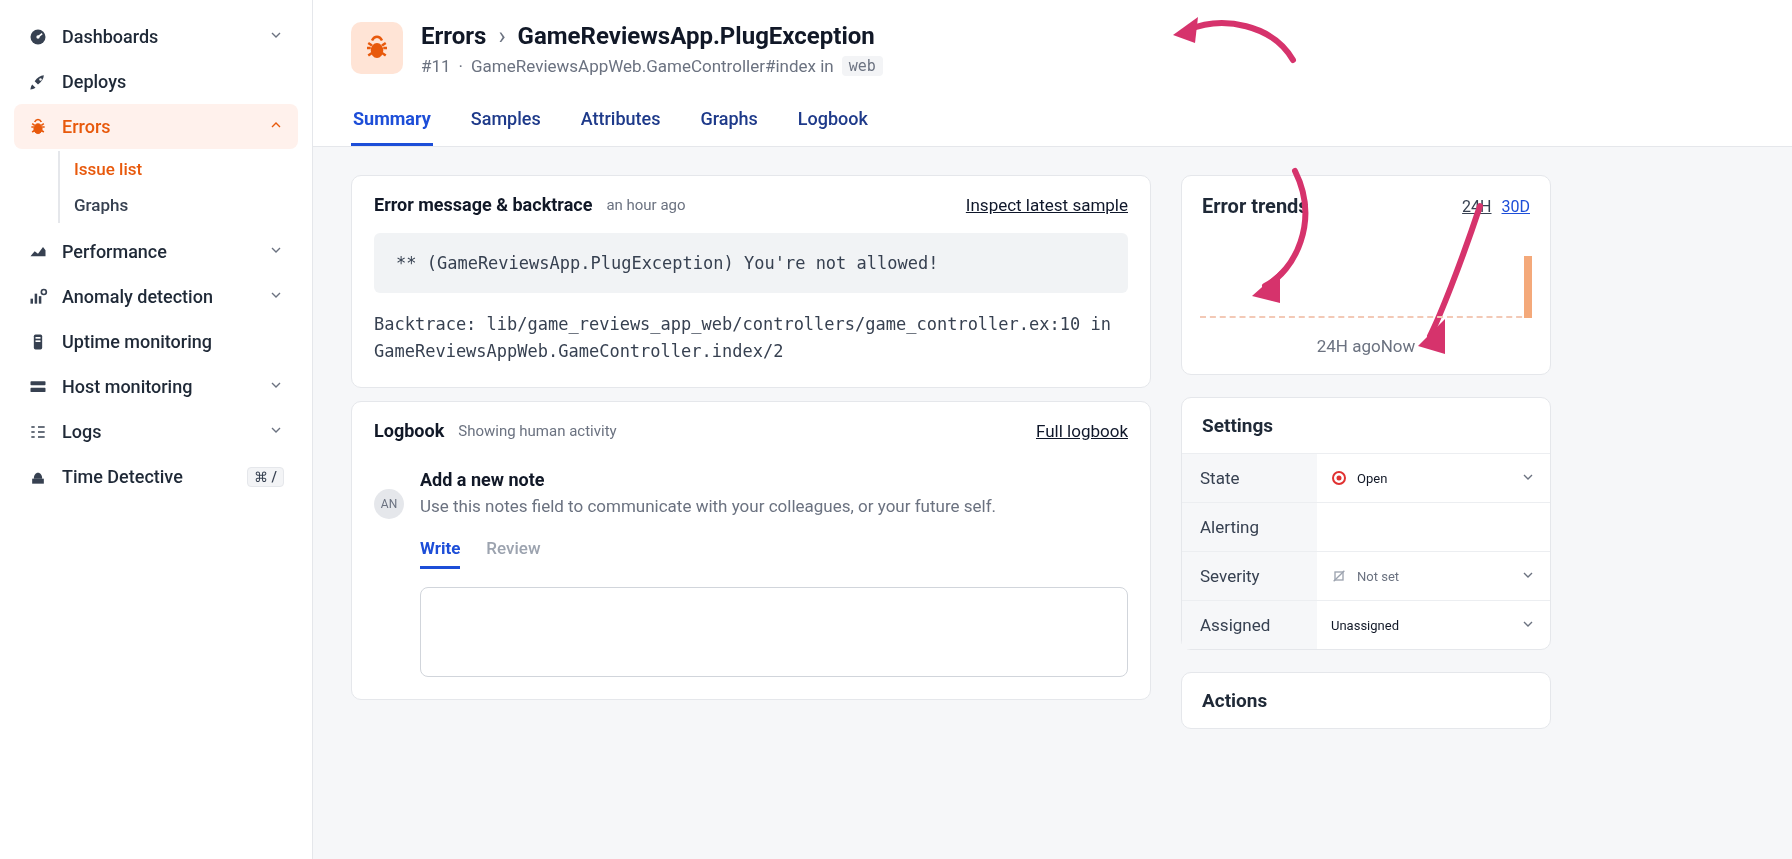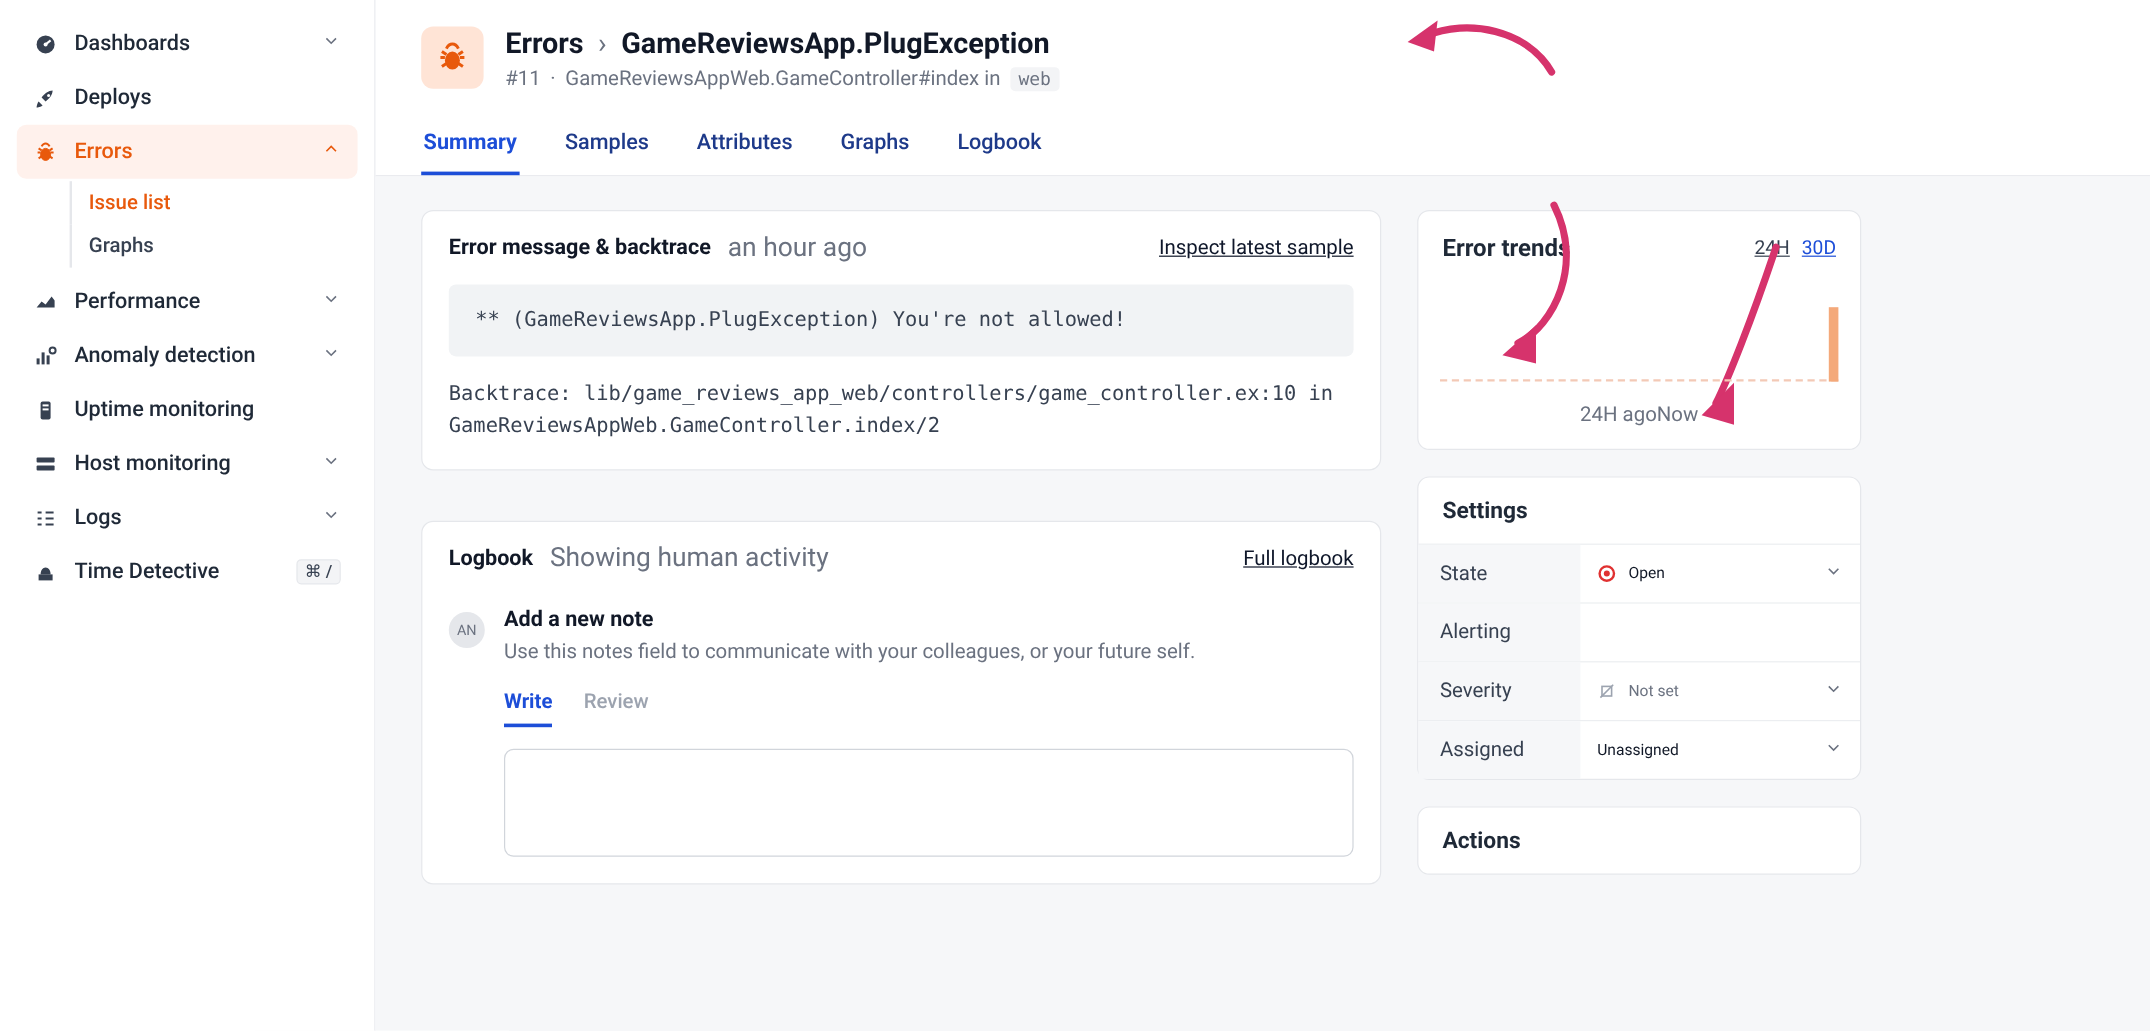--- a/index.html
+++ b/index.html
@@ -84,45 +84,45 @@
   .header-icon svg { width: 30px; height: 30px; }
   .breadcrumb { display:flex; align-items:center; gap:12px; font-size:24px; font-weight:700; color:#111827;}
   .breadcrumb .sep { color:#6b7280; font-weight:400;}
   .subtitle { font-size: 17px; color:#6b7280; margin-top:6px; display:flex; align-items:flex-start; gap:8px;}
   .badge { background:#f3f4f6; border-radius:4px; padding:1px 7px; font-size:15px; color:#6b7280; font-family: ui-monospace, monospace;}
   .tabs { display:flex; gap:36px; padding: 12px 38px 0 38px; border-bottom:1px solid #e5e7eb; font-size:18px;}
   .tab { padding: 10px 2px 14px 2px; color:#1e3a8a; cursor:pointer; font-weight:500;}
   .tab.active { color:#1d4ed8; border-bottom:3px solid #1d4ed8; font-weight:700;}
 
   .content { flex:1; background:#f6f7f9; padding: 28px 18px 0 38px; display:flex; gap:30px; overflow:hidden;}
-  .col-main { width: 800px; display:flex; flex-direction:column; gap:42px; position:relative;}
+  .col-main { width: 800px; display:flex; flex-direction:column; gap:13px; position:relative;}
   .col-side { flex:1; display:flex; flex-direction:column; gap:22px; max-width:370px;}
 
   .card { background:#fff; border:1px solid #e5e7eb; border-radius:10px; }
   .card-head { display:flex; align-items:center; padding:18px 22px; gap:14px;}
   .card-title { font-size:18px; font-weight:700; color:#111827;}
-  .muted { color:#6b7280; font-weight:400; font-size:22px;}
+  .muted { color:#6b7280; font-weight:400; font-size:15px;}
   .link { color:#0f172a; text-decoration:underline; cursor:pointer; font-size:17px;margin-left:48px;}
   .spacer { flex:1; }
 
   .errbox {
     background:#f1f3f5;
     border-radius:6px;
     margin: 0 22px 18px 22px;
     padding:20px 22px;
     font-family: ui-monospace, SFMono-Regular, Menlo, monospace;
     font-size:17px;
     color:#374151;
     white-space: pre-wrap;
   }
   .backtrace { font-family: ui-monospace, monospace; font-size:17px; color:#374151; padding: 0 22px 22px 22px; line-height:1.6;}
 
   .logbook-body { padding: 0 22px 22px 22px; }
   .note-row { display:flex; gap:16px; padding-top:10px;}
-  .avatar { width:30px; height:30px; border-radius:50%; background:#e5e7eb; color:#6b7280; font-size:12px; display:flex; align-items:center; justify-content:center; margin-top:4px;}
+  .avatar { width:30px; height:30px; border-radius:50%; background:#e5e7eb; color:#6b7280; font-size:12px; display:flex; align-items:center; justify-content:center; margin-top:20px;}
   .note-title { font-size:18px; font-weight:700; color:#111827;}
   .note-desc { color:#6b7280; font-size:17px; margin-top:6px;}
   .note-tabs { display:flex; gap:26px; margin-top:22px; font-size:17px;}
   .note-tab { padding-bottom:8px; cursor:pointer; color:#9ca3af; font-weight:500;}
   .note-tab.active { color:#1d4ed8; border-bottom:3px solid #1d4ed8; font-weight:700;}
   .note-input { margin-top:18px; border:1px solid #d1d5db; border-radius:8px; min-height:90px;}
 
   
   .trends-head { display:flex; align-items:center; padding:18px 20px 4px 20px;}
   .trends-title { font-size:20px; font-weight:700;}

